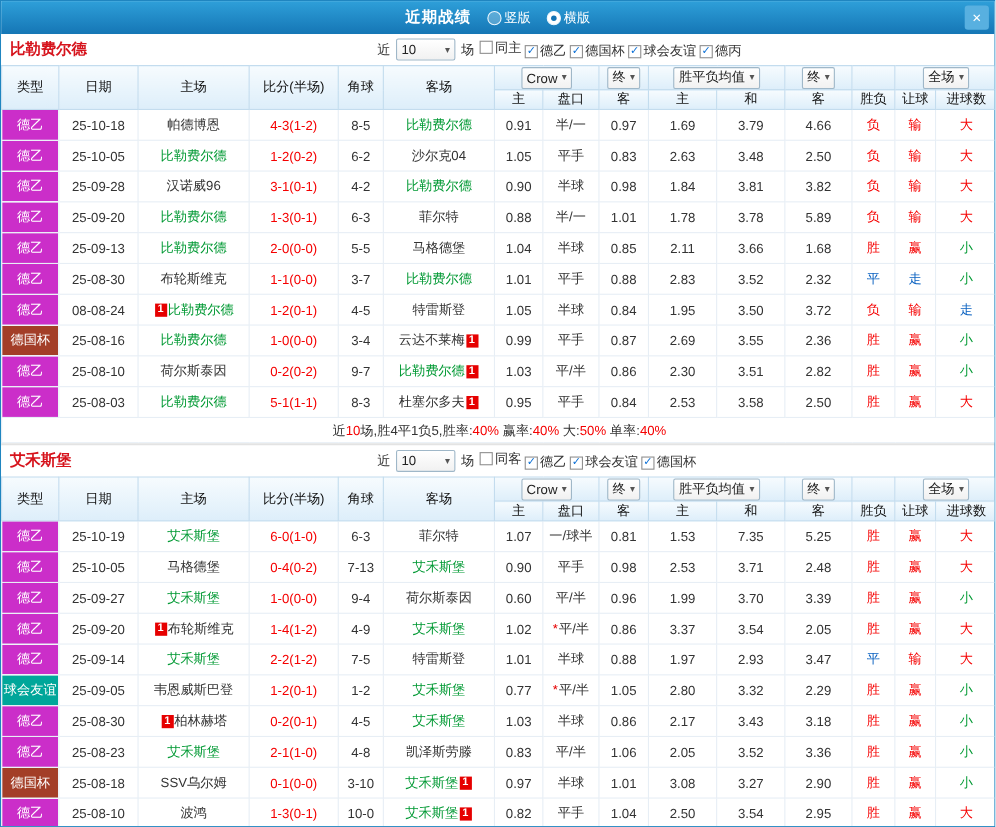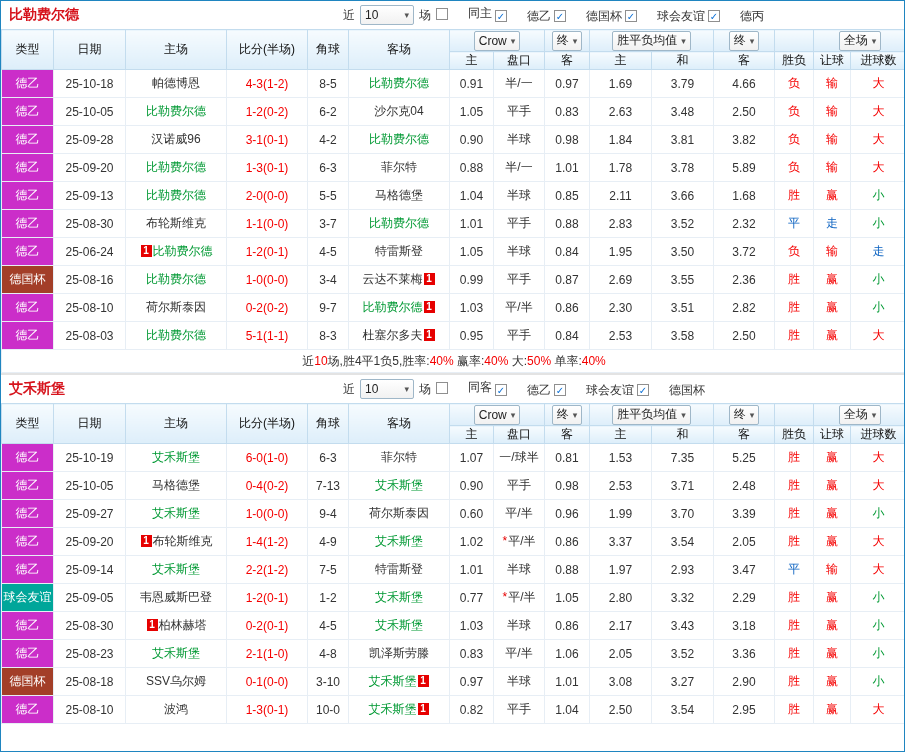--- a/index.html
+++ b/index.html
@@ -13,21 +13,21 @@
   .radio.on{background:#fff;}
   .radio.on::after{content:"";position:absolute;left:3px;top:3px;width:5px;height:5px;border-radius:50%;background:#1273b4;}
   .close-btn{position:absolute;right:5px;top:4px;width:22px;height:22px;background:#58b0e0;border-radius:3px;color:#fff;
              display:flex;align-items:center;justify-content:center;font-size:14px;cursor:pointer;}
   
   .section-bar{height:28px;position:relative;display:flex;align-items:center;background:#fff;}
   .section-divided{border-top:2px solid #e3e3e3;}
   .team-name{color:#d6131c;font-weight:bold;font-size:14px;margin-left:8px;}
   .filters{position:absolute;left:342px;top:0;height:100%;display:flex;align-items:center;gap:5px;white-space:nowrap;}
   .flabel{color:#333;}
-  .cbw{display:inline-flex;align-items:center;gap:20px;margin-right:3px;cursor:pointer;}
+  .cbw{display:inline-flex;align-items:center;gap:2px;margin-right:3px;cursor:pointer;}
   .cb{width:12px;height:12px;border:1px solid #8f8f8f;background:#fff;display:inline-flex;align-items:center;justify-content:center;
       font-size:10px;color:#0a6fd6;box-sizing:border-box;}
   .cb.on::after{content:"✓";font-weight:bold;}
   
   .sel{display:inline-flex;align-items:center;justify-content:space-between;background:linear-gradient(#ffffff,#f1f1f1);
        border:1px solid #9fb7c8;border-radius:2px;height:18px;padding:0 4px;cursor:pointer;color:#222;}
   .sel .arrow{font-size:9px;color:#555;margin-left:4px;}
   .sel-count{width:44px;}
   
   table.grid{border-collapse:collapse;table-layout:fixed;width:903px;}
@@ -45,20 +45,34 @@
   .red1{display:inline-block;width:11px;line-height:12px;background:#e60000;color:#fff;font-size:10px;font-weight:bold;
         text-align:center;margin:0 1px;vertical-align:1px;}
   .star{color:#e60000;margin-right:1px;}
   .c-r{color:#f50000;} .c-b{color:#0b62c1;} .c-g{color:#009933;} .c-k{color:#333;}
   tr.summary td{height:22px;background:#fff;}
 </style>
 </head>
 <body>
 
 <div class="window">
+  <div class="titlebar">
+    <span class="title">近期战绩</span>
+    <label class="radio-opt">
+      <span class="radio"></span>
+      <span>竖版</span>
+    </label>
+    <label class="radio-opt">
+      <span class="radio on"></span>
+      <span>横版</span>
+    </label>
+    <div class="close-btn">
+      <span>×</span>
+    </div>
+  </div>
 
   <div id="sections">
   <div class="section">
     <div class="section-bar">
       <span class="team-name">比勒费尔德</span>
       <div class="filters">
         <span class="flabel">近</span>
         <span class="sel sel-count">
           <span class="sel-text">10</span>
           <span class="arrow">▾</span>
@@ -250,21 +264,21 @@
               <td>0.88</td>
               <td>2.83</td>
               <td>3.52</td>
               <td>2.32</td>
               <td class="c-b">平</td>
               <td class="c-b">走</td>
               <td class="c-g">小</td>
             </tr>
             <tr>
               <td class="lg-de2">德乙</td>
-              <td>25-06-24</td>
+              <td>08-08-24</td>
               <td><span class="red1">1</span><span class="green-team">比勒费尔德</span></td>
               <td class="score">1-2(0-1)</td>
               <td>4-5</td>
               <td><span class="team">特雷斯登</span></td>
               <td>1.05</td>
               <td>半球</td>
               <td>0.84</td>
               <td>1.95</td>
               <td>3.50</td>
               <td>3.72</td>

